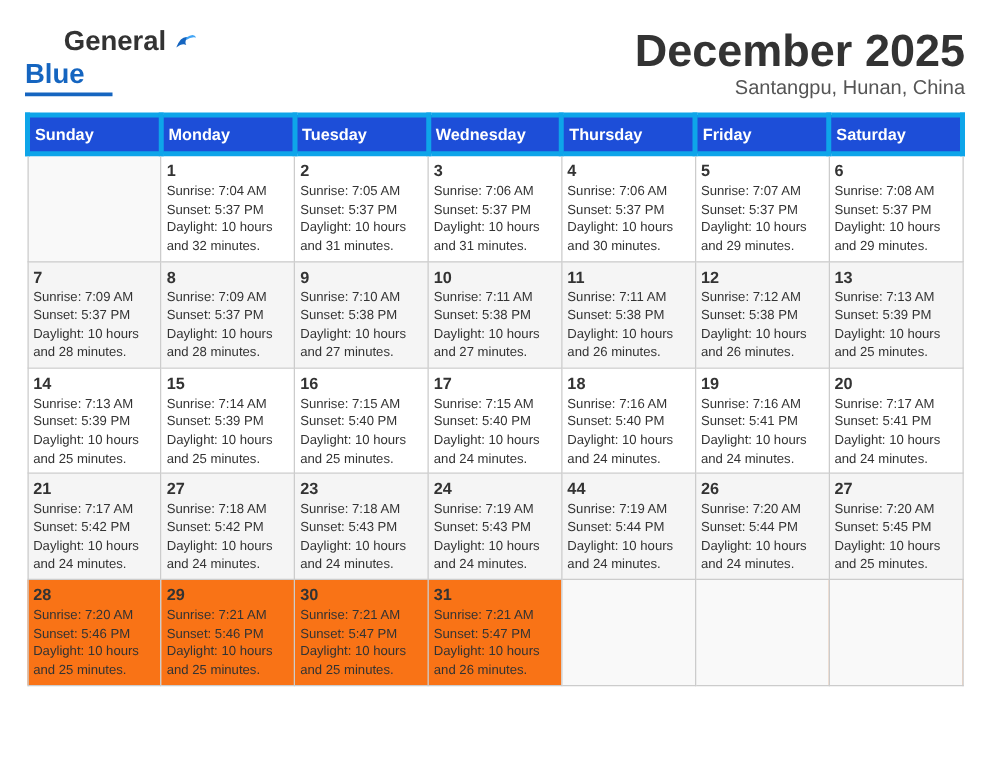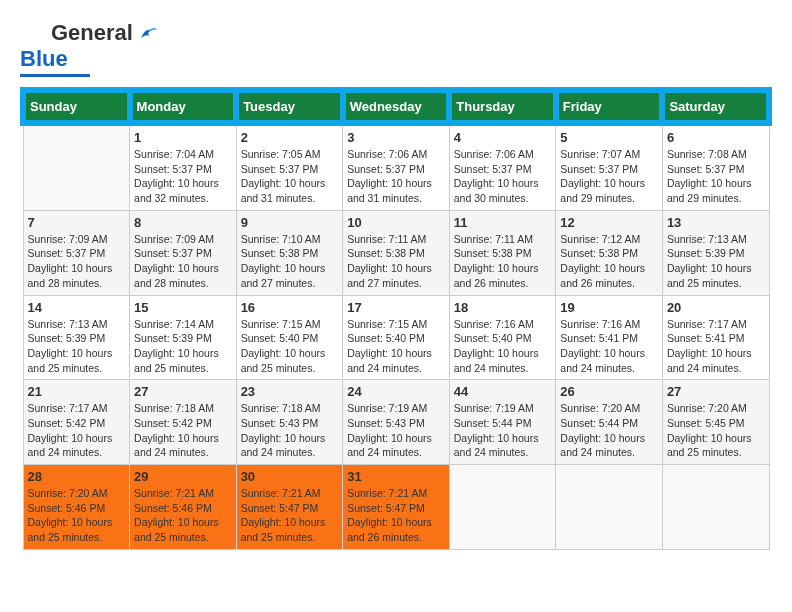--- a/index.html
+++ b/index.html
@@ -43,26 +43,26 @@
     .subtitle {
       font-size: 16px;
       color: #555;
     }
     .calendar {
       width: 100%;
       border-collapse: collapse;
       border: 1px solid #ccc;
     }
     .calendar th {
-      background: #15803d;
+      background: #1d4ed8;
       color: #fff;
       font-size: 13px;
       padding: 6px 4px;
       text-align: left;
-      border: 6px solid #0ea5e9;
+      border: 4px solid #0ea5e9;
     }
     .calendar td {
       vertical-align: top;
       border: 1px solid #ccc;
       padding: 4px;
       width: calc(100%/7);
       min-height: 90px;
       font-size: 11px;
       color: #333;
     }
@@ -90,20 +90,24 @@
       <svg width="22" height="18" viewBox="0 0 22 18">
         <path d="M4 14 Q8 4 14 6 Q10 8 12 12 Q9 10 4 14Z" fill="#1565c0"></path>
         <path d="M12 6 Q18 2 20 6 Q16 5 12 8Z" fill="#42a5f5"></path>
       </svg>
     </div>
     <div class="logo-line">
       <span style="font-size:22px;font-weight:bold;color:#1565c0;">Blue</span>
     </div>
     <div class="logo-underline"></div>
   </div>
+  <div class="title-area">
+    <div class="month-title">December 2025</div>
+    <div class="subtitle">Santangpu, Hunan, China</div>
+  </div>
 </div>
 
 <table class="calendar">
   <thead>
     <tr>
     <th>Sunday</th>
         <th>Monday</th>
         <th>Tuesday</th>
         <th>Wednesday</th>
         <th>Thursday</th>

